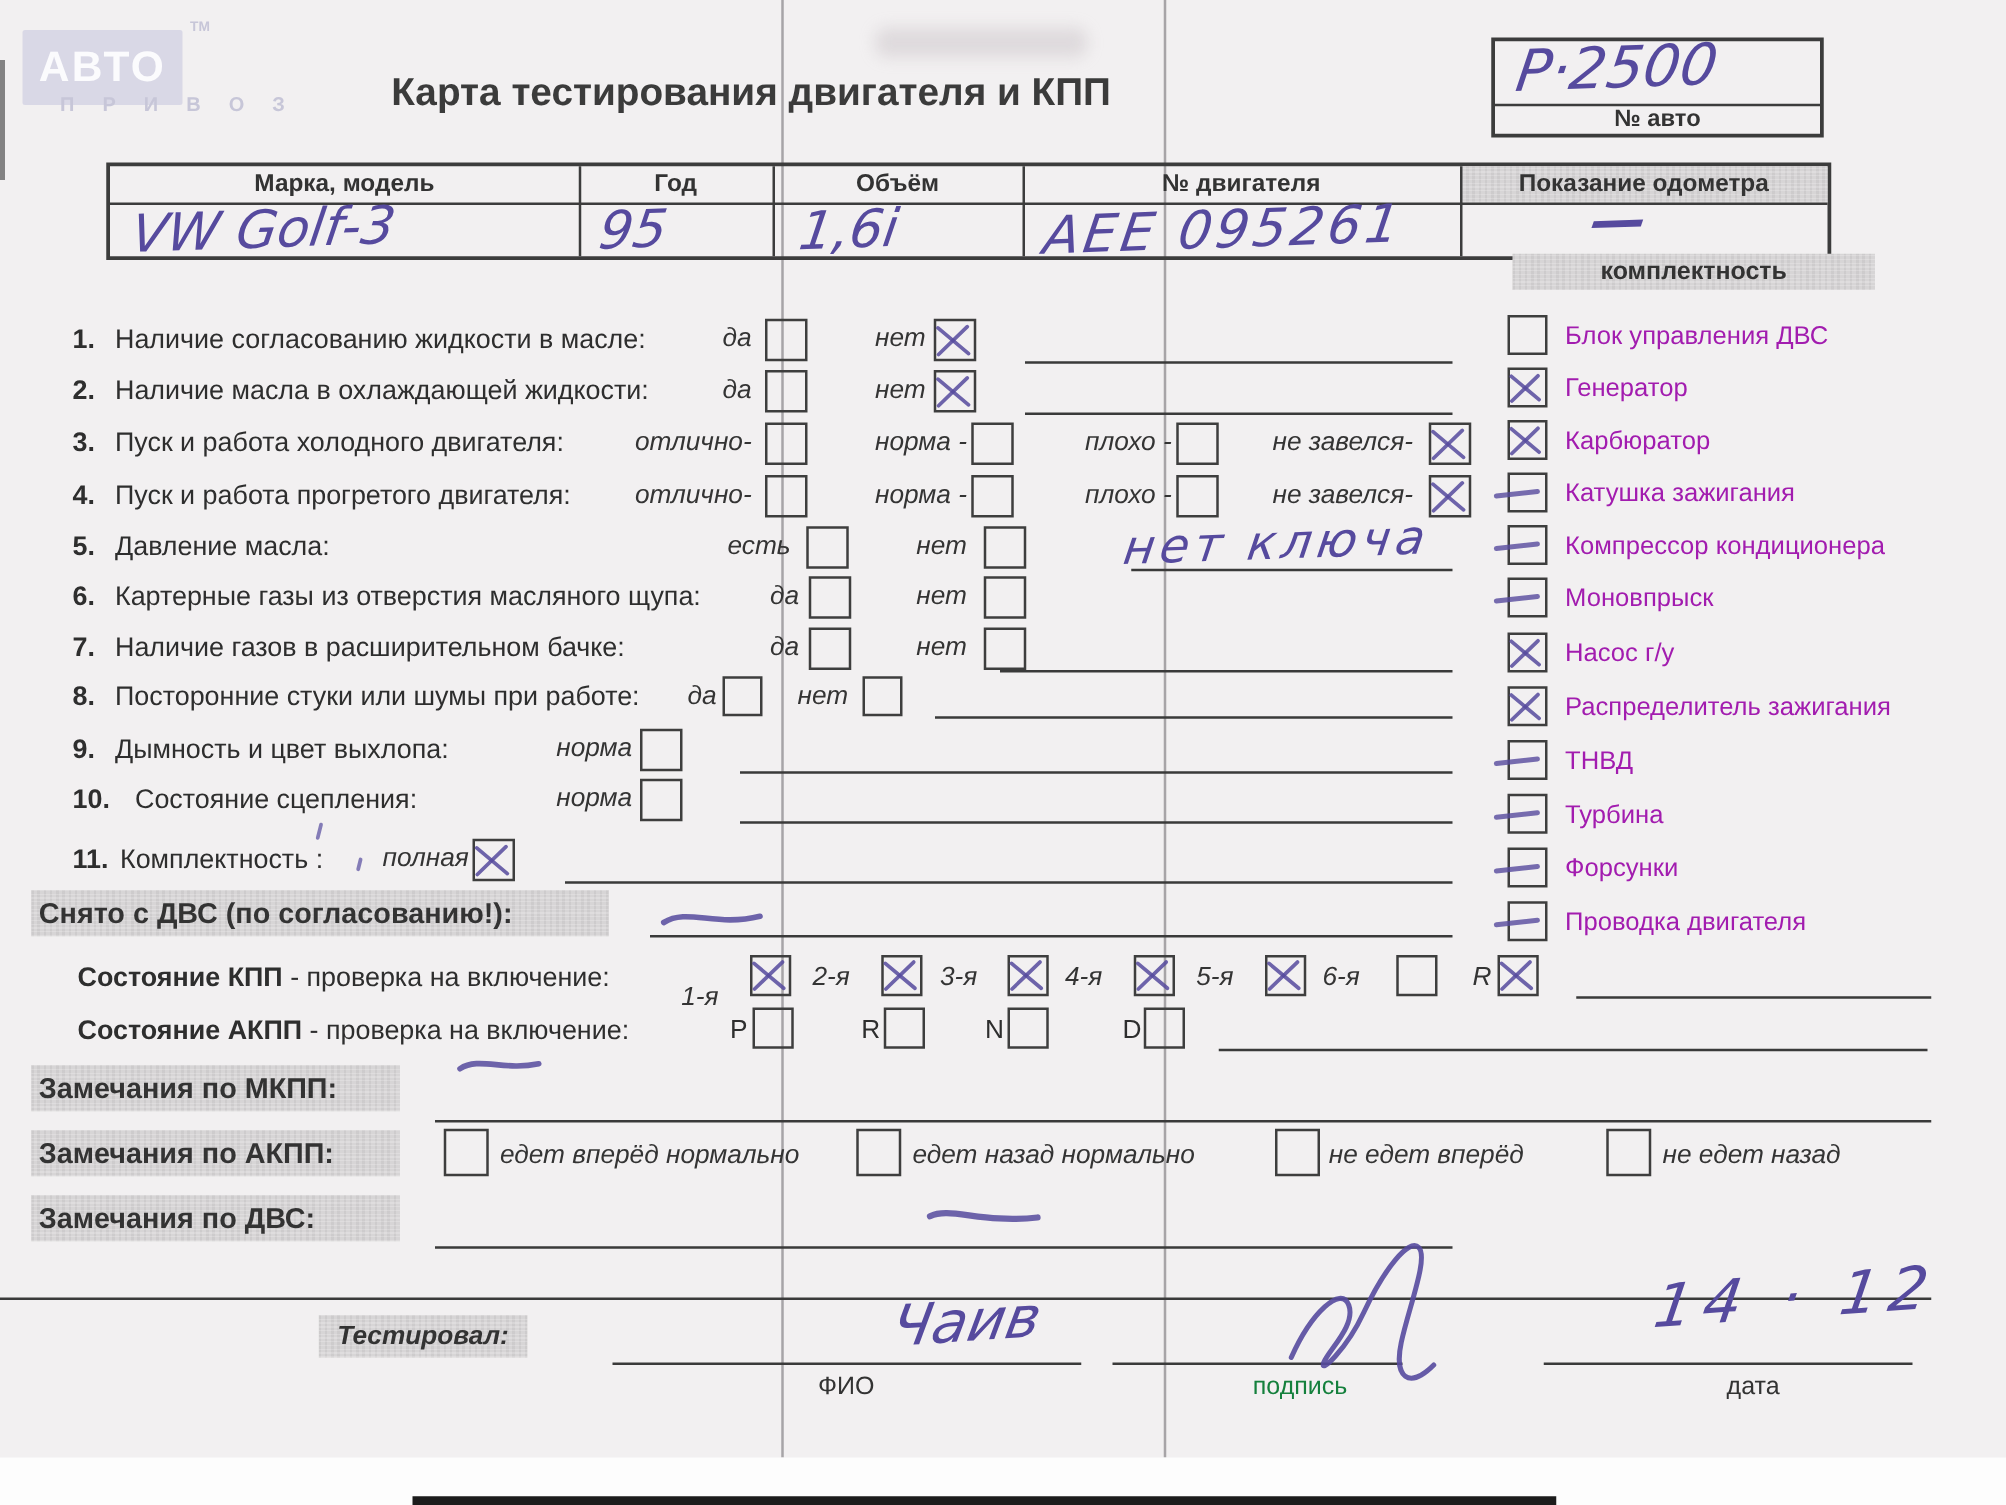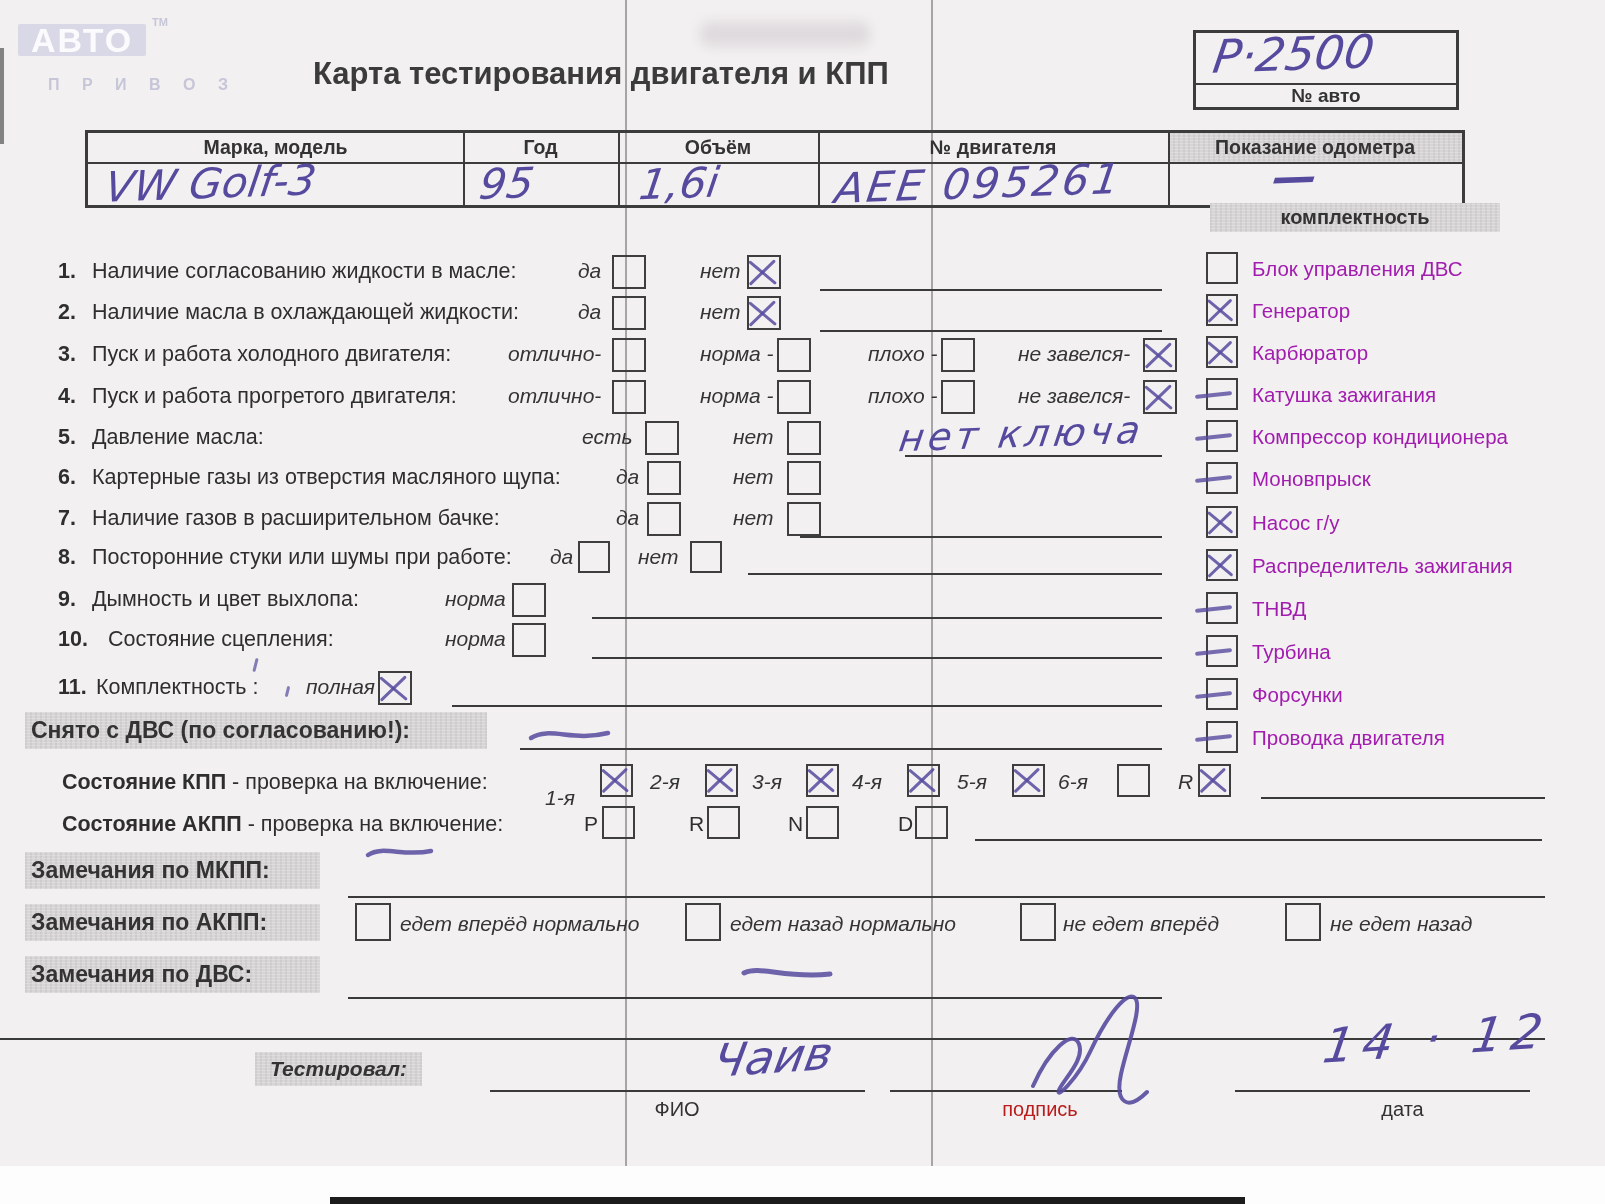--- a/index.html
+++ b/index.html
@@ -29,21 +29,21 @@
 </head>
 <body>
 
 <div id="paper">
 
   <div class="fold" style="left:625px;"></div>
   <div class="fold" style="left:931px;"></div>
   <div class="abs" style="left:0;top:48px;width:4px;height:96px;background:rgba(40,40,40,.55);"></div>
   <div class="abs" style="left:700px;top:22px;width:170px;height:24px;background:rgba(178,170,176,.30);filter:blur(6px);border-radius:10px;"></div>
 
-  <div class="abs" style="left:18px;top:24px;width:128px;height:32px;background:#d9d8e6;border-radius:2px;display:flex;align-items:center;justify-content:center;">
+  <div class="abs" style="left:18px;top:24px;width:128px;height:60px;background:#d9d8e6;border-radius:2px;display:flex;align-items:center;justify-content:center;">
     <span style="color:#fbfbfd;font-weight:700;font-size:34px;letter-spacing:2px;">АВТО</span>
   </div>
   <span class="abs" style="left:152px;top:16px;font-size:11px;color:#c7c6d8;font-weight:700;">TM</span>
   <span class="abs" style="left:16px;top:76px;font-size:16px;font-weight:700;letter-spacing:9px;color:#c7c6d8;margin-left:32px;">П Р И В О З</span>
 
   <span class="abs" style="left:313px;top:56px;font-size:31px;font-weight:700;color:#3b3b3b;white-space:nowrap;">Карта тестирования двигателя и КПП</span>
 
   <div class="abs" style="left:1193px;top:30px;width:266px;height:80px;border:3px solid #3c3c3c;box-sizing:border-box;">
     <div style="position:absolute;left:0;top:0;width:100%;height:52px;border-bottom:2.5px solid #3c3c3c;box-sizing:border-box;">
       <span class="hand" style="left:18px;top:-6px;font-size:46px;">P·2500</span>
@@ -242,21 +242,21 @@
       <path d="M4,10 C20,2 45,16 90,11" stroke="#564a9e" stroke-width="5" fill="none" stroke-linecap="round" opacity=".85"></path>
     </svg>
   <div class="uline" style="left:348px;top:997px;width:814px;"></div>
 
   <div class="uline" style="left:0;top:1038px;width:1545px;"></div>
   <div class="abs hl" style="left:255px;top:1052px;width:167px;height:34px;font-style:italic;font-size:21px;line-height:34px;text-align:center;">Тестировал:</div>
   <div class="uline" style="left:490px;top:1090px;width:375px;"></div>
   <div class="uline" style="left:890px;top:1090px;width:232px;"></div>
   <div class="uline" style="left:1235px;top:1090px;width:295px;"></div>
   <span class="abs" style="left:612px;top:1098px;width:130px;text-align:center;font-size:20px;color:#333;">ФИО</span>
-  <span class="abs" style="left:985px;top:1098px;width:110px;text-align:center;font-size:20px;color:#b91c1c;">подпись</span>
+  <span class="abs" style="left:985px;top:1098px;width:110px;text-align:center;font-size:20px;color:#15803d;">подпись</span>
   <span class="abs" style="left:1370px;top:1098px;width:65px;text-align:center;font-size:20px;color:#333;">дата</span>
   <span class="hand" style="left:715px;top:1030px;font-size:46px;transform:skewX(-14deg) rotate(-4deg);">Чаив</span>
   <svg class="squig" style="left:1015px;top:988px;" width="180" height="130" viewBox="0 0 180 130">
     <path d="M18,98 C34,62 58,40 64,56 C70,72 48,92 44,102 C40,112 62,92 76,62 C92,28 112,2 120,10 C128,18 112,58 106,86 C100,114 112,124 132,104" stroke="#564a9e" stroke-width="4" fill="none" stroke-linecap="round" opacity=".9"></path>
   </svg>
   <span class="hand" style="left:1325px;top:1010px;font-size:48px;letter-spacing:8px;transform:skewX(-12deg) rotate(-4deg);">14 · 12</span>
 
 </div>
 
 <div class="abs" style="left:330px;top:1197px;width:915px;height:7px;background:#1c1c1c;"></div>

